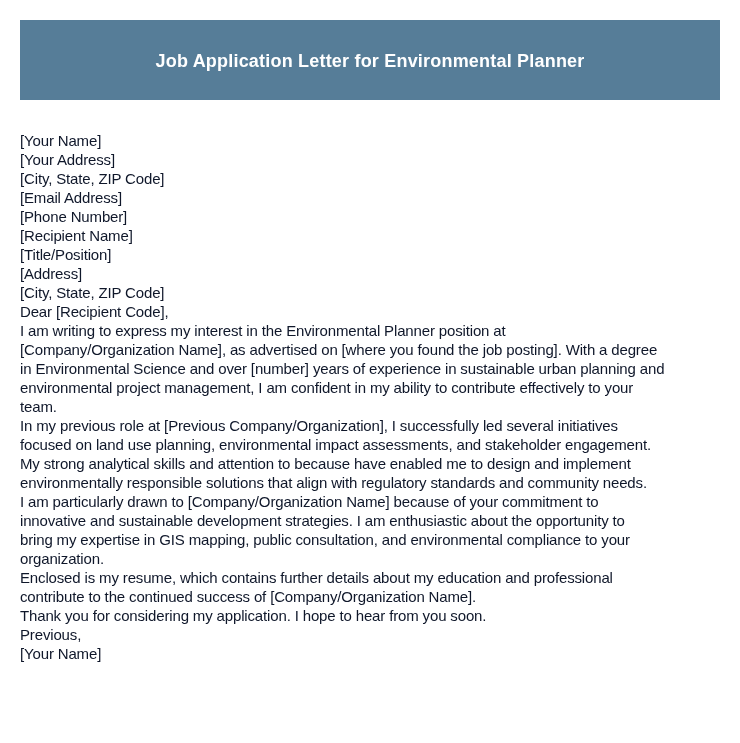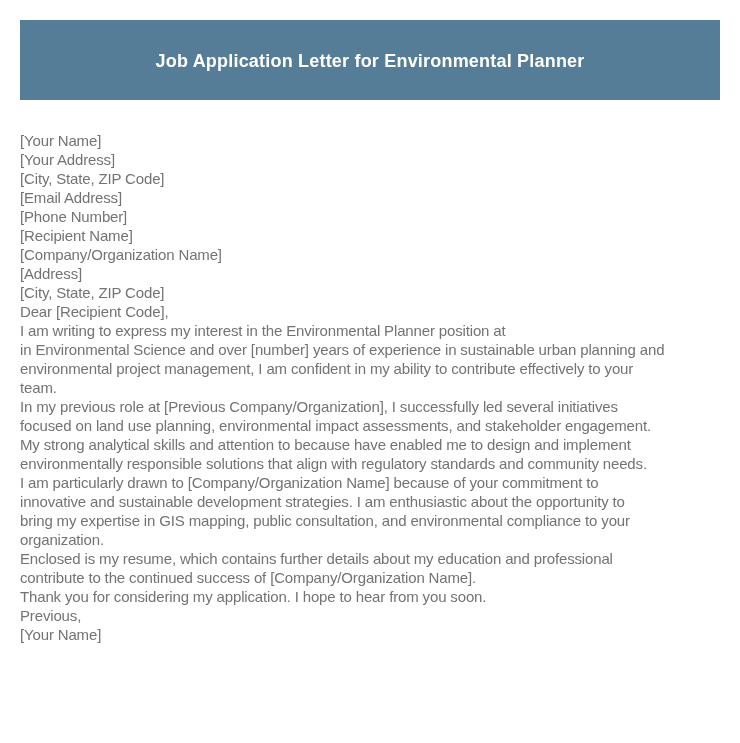--- a/index.html
+++ b/index.html
@@ -25,21 +25,21 @@
   .banner h1 {
     margin: 0;
     padding-top: 2px;
     color: #ffffff;
     font-size: 18px;
     font-weight: 600;
     letter-spacing: 0.2px;
   }
   .letter {
     margin: 31px 20px 0 20px;
-    color: #737373;
+    color: #0f172a;
     font-size: 15px;
     line-height: 19px;
     letter-spacing: -0.15px;
   }
   .line {
     white-space: nowrap;
   }
 </style>
 </head>
 <body>
@@ -56,29 +56,30 @@
         <div class="line">[Your Name]</div>
         <div class="line">[Your Address]</div>
         <div class="line">[City, State, ZIP Code]</div>
         <div class="line">[Email Address]</div>
         <div class="line">[Phone Number]</div>
       </div>
 
 
     <div class="block">
         <div class="line">[Recipient Name]</div>
-        <div class="line">[Company/Organization Name]</div>
+        <div class="line">[Title/Position]</div>
         <div class="line">[Address]</div>
         <div class="line">[City, State, ZIP Code]</div>
       </div>
 
     <div class="line">Dear [Recipient Code],</div>
 
     <div class="block">
         <div class="line">I am writing to express my interest in the Environmental Planner position at</div>
+        <div class="line">[Company/Organization Name], as advertised on [where you found the job posting]. With a degree</div>
         <div class="line">in Environmental Science and over [number] years of experience in sustainable urban planning and</div>
         <div class="line">environmental project management, I am confident in my ability to contribute effectively to your</div>
         <div class="line">team.</div>
         <div class="line">In my previous role at [Previous Company/Organization], I successfully led several initiatives</div>
         <div class="line">focused on land use planning, environmental impact assessments, and stakeholder engagement.</div>
         <div class="line">My strong analytical skills and attention to because have enabled me to design and implement</div>
         <div class="line">environmentally responsible solutions that align with regulatory standards and community needs.</div>
         <div class="line">I am particularly drawn to [Company/Organization Name] because of your commitment to</div>
         <div class="line">innovative and sustainable development strategies. I am enthusiastic about the opportunity to</div>
         <div class="line">bring my expertise in GIS mapping, public consultation, and environmental compliance to your</div>

